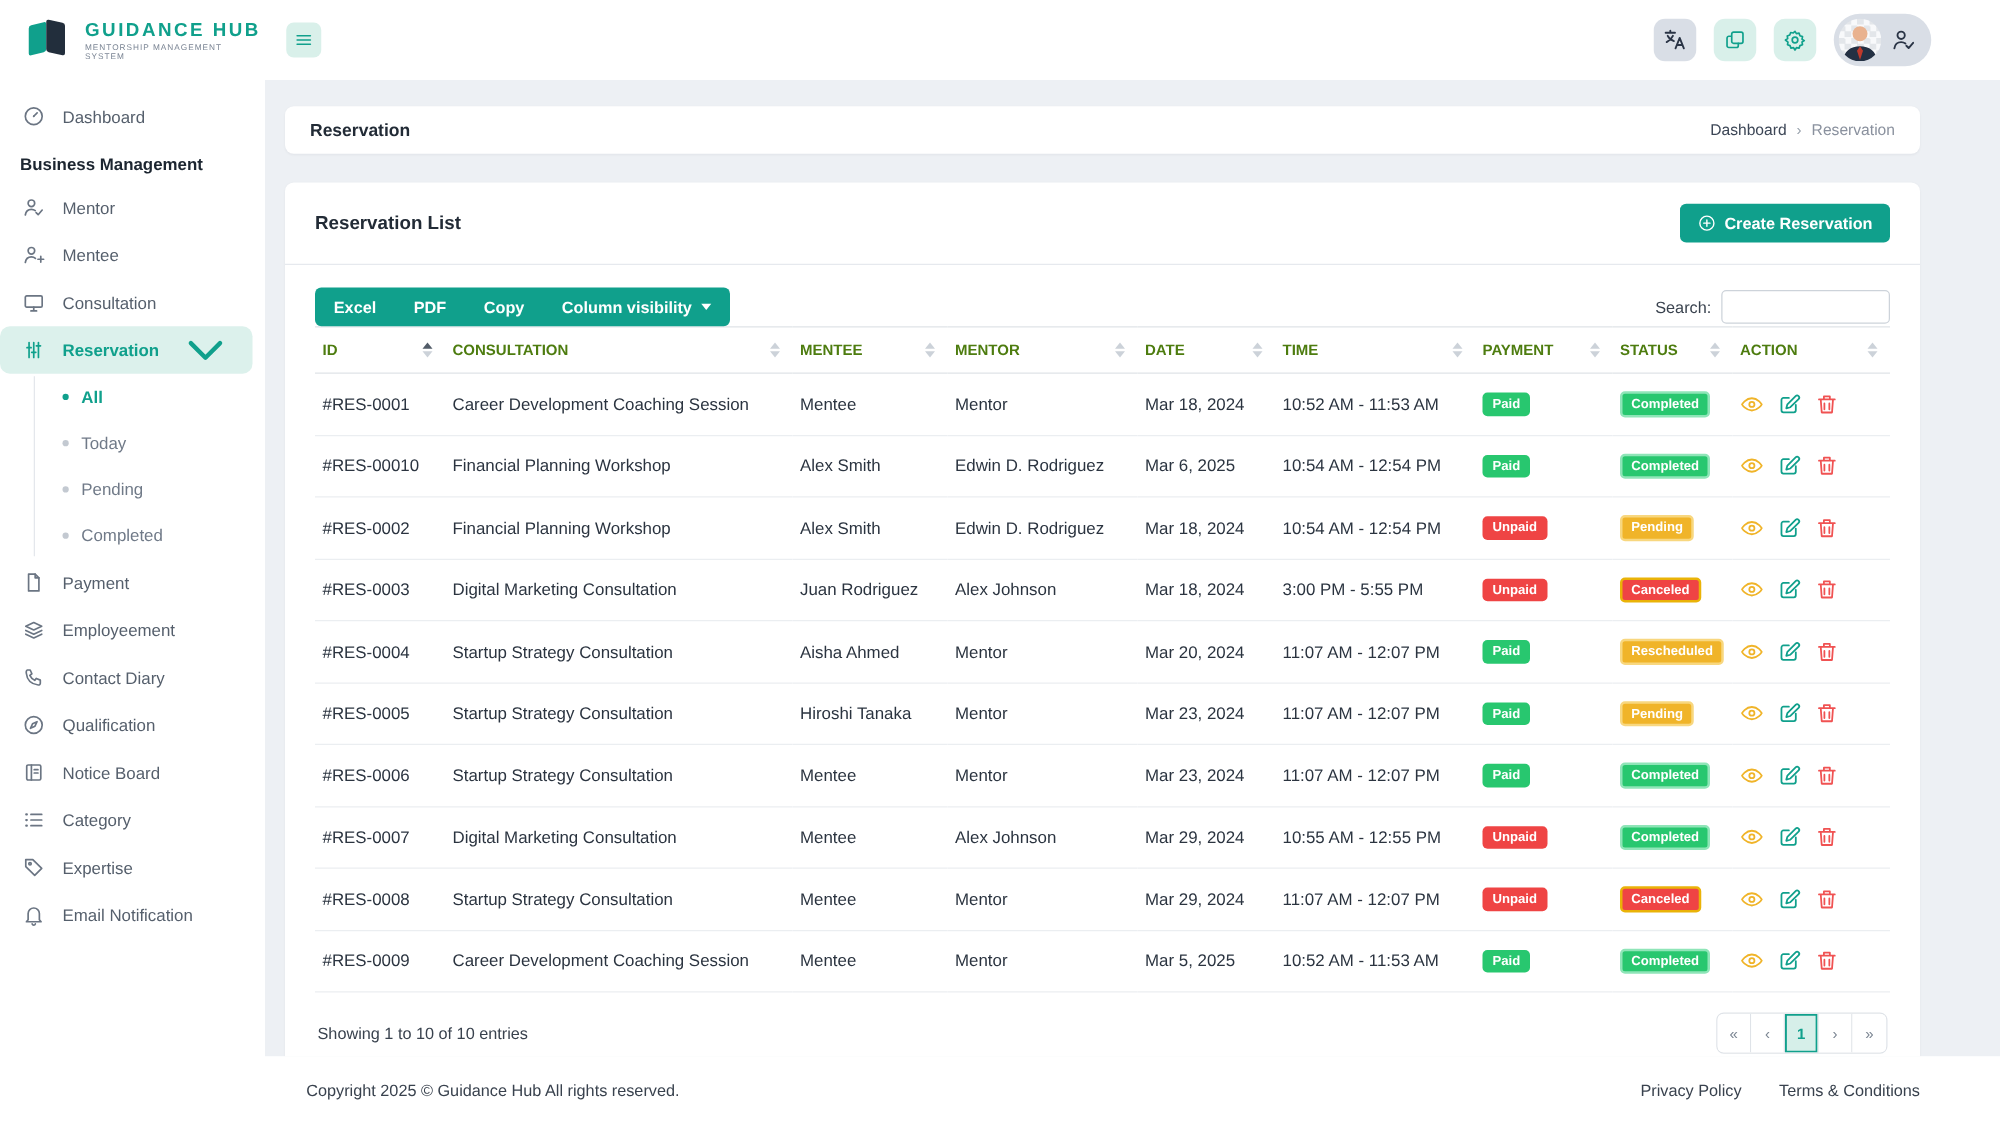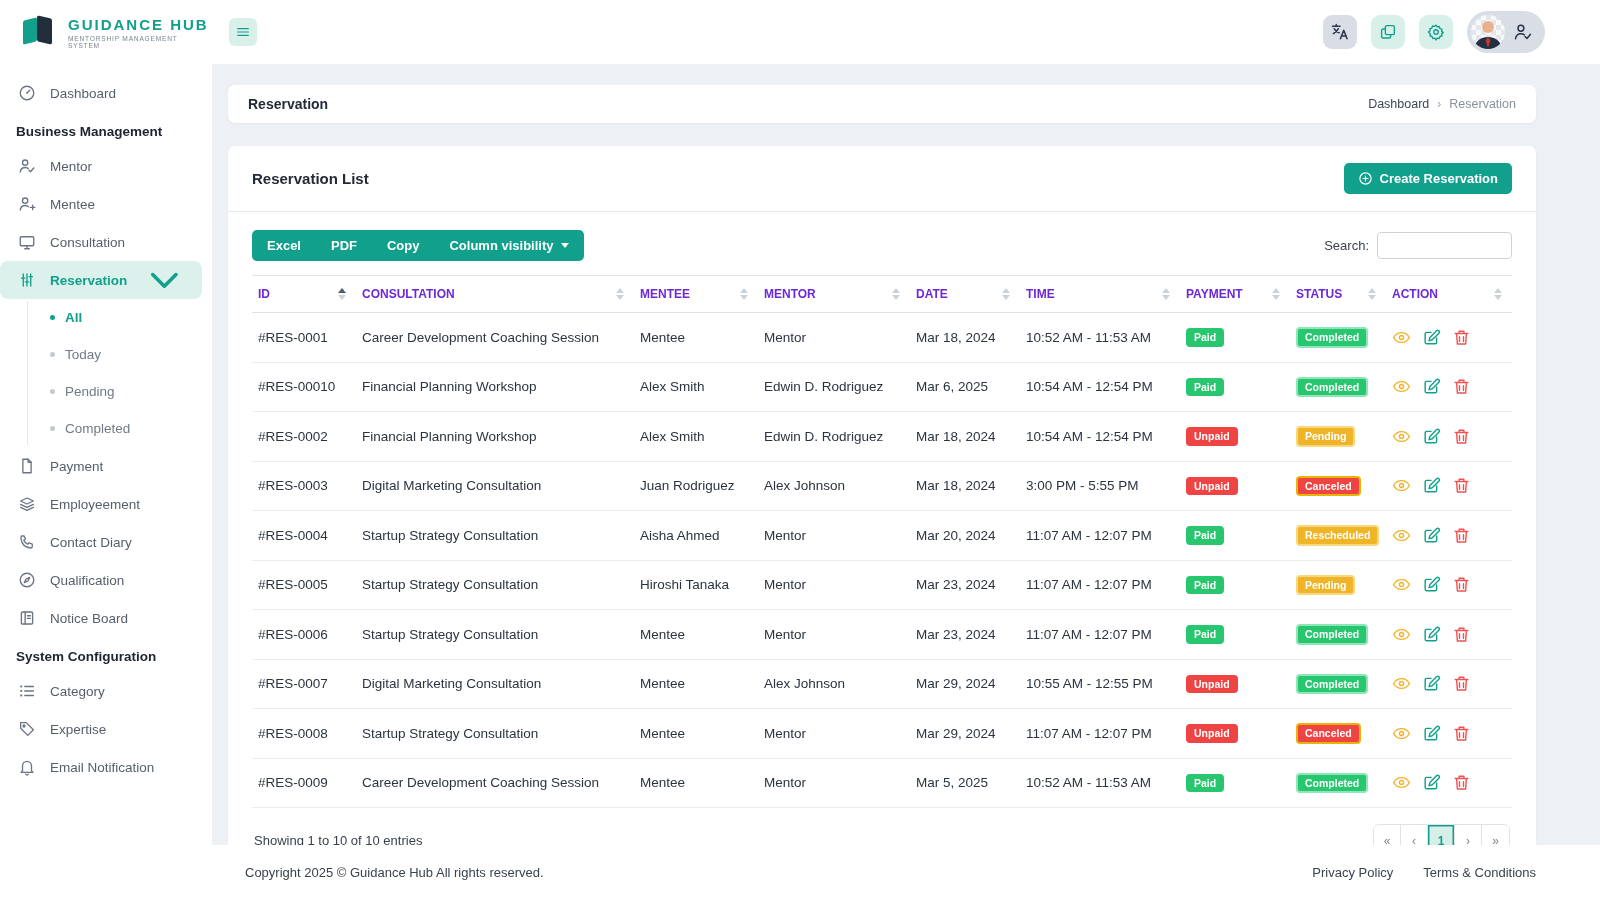--- a/index.html
+++ b/index.html
@@ -58,30 +58,30 @@
   .bc-link{color:#3c4document:none;color:#3c4656;cursor:pointer;}
   .bc-sep{color:#98a1ac;font-size:12px;}
   .bc-current{color:#8a919e;}
 
   .main-card{display:flex;flex-direction:column;}
   .card-head{display:flex;align-items:center;justify-content:space-between;padding:17px 24px;border-bottom:1px solid var(--border);}
   .card-title{font-size:15px;font-weight:bold;color:#222b36;}
   .btn-create{display:flex;align-items:center;gap:7px;background:var(--teal);color:#fff;border:none;border-radius:5px;height:31px;padding:0 14px;font-size:13px;font-weight:bold;cursor:pointer;font-family:inherit;}
   .btn-create .ic{width:15px;height:15px;}
   .card-body{padding:18px 24px 20px;}
-  .toolbar{display:flex;align-items:center;justify-content:space-between;margin-bottom:14px;}
+  .toolbar{display:flex;align-items:center;justify-content:space-between;}
   .export-group{display:flex;background:var(--teal);border-radius:5px;overflow:hidden;}
   .export-btn{background:transparent;border:none;color:#fff;font-size:13px;font-weight:bold;padding:8px 15px;cursor:pointer;font-family:inherit;display:flex;align-items:center;gap:7px;}
   .dd-caret{width:0;height:0;border-left:4px solid transparent;border-right:4px solid transparent;border-top:5px solid #fff;}
   .search-box{display:flex;align-items:center;gap:8px;}
   .search-label{font-size:13px;color:#39424e;}
   .search-input{width:135px;height:27px;border:1px solid #cdd3da;border-radius:4px;padding:0 8px;font-size:13px;font-family:inherit;outline:none;}
 
   table.grid{width:100%;border-collapse:collapse;table-layout:fixed;}
-  .grid th{border-top:1px solid #dfe3e8;border-bottom:1px solid #dfe3e8;padding:11px 8px 11px 6px;text-align:left;font-size:12px;color:#6d28d9;}
+  .grid th{border-top:1px solid #dfe3e8;border-bottom:1px solid #dfe3e8;padding:11px 8px 11px 6px;text-align:left;font-size:12px;color:#4d7c0f;}
   .th-inner{display:flex;align-items:center;justify-content:space-between;}
   .carets{display:flex;flex-direction:column;gap:2px;margin-right:2px;}
   .tri{width:0;height:0;border-left:4px solid transparent;border-right:4px solid transparent;}
   .tri.up{border-bottom:5px solid #ccd2d9;}
   .tri.down{border-top:5px solid #ccd2d9;}
   .tri.on{border-bottom-color:#525c68;}
   .grid td{border-bottom:1px solid #ebeef1;padding:14px 8px 14px 6px;font-size:13.5px;color:#2b3440;}
   .badge{display:inline-block;color:#fff;font-size:10.5px;font-weight:bold;padding:4px 8px;border-radius:4px;line-height:1;}
   .b-green{background:var(--green);}
   .b-red{background:var(--red);}
@@ -283,21 +283,20 @@
       </div>
       <div class="nav-item">
         <span class="ic">
           <svg viewBox="0 0 24 24">
             <rect x="4.5" y="4" width="15" height="16" rx="1.5"></rect>
             <path d="M9.5 4v16M12.5 9h4M12.5 12.5h4"></path>
           </svg>
         </span>
         <span class="nav-label">Notice Board</span>
       </div>
-      <div class="nav-section">System Configuration</div>
       <div class="nav-item">
         <span class="ic">
           <svg viewBox="0 0 24 24">
             <path d="M9 6h11.5M9 12h11.5M9 18h11.5"></path>
             <path d="M4 6h.6M4 12h.6M4 18h.6" stroke-width="2.4"></path>
           </svg>
         </span>
         <span class="nav-label">Category</span>
       </div>
       <div class="nav-item">

